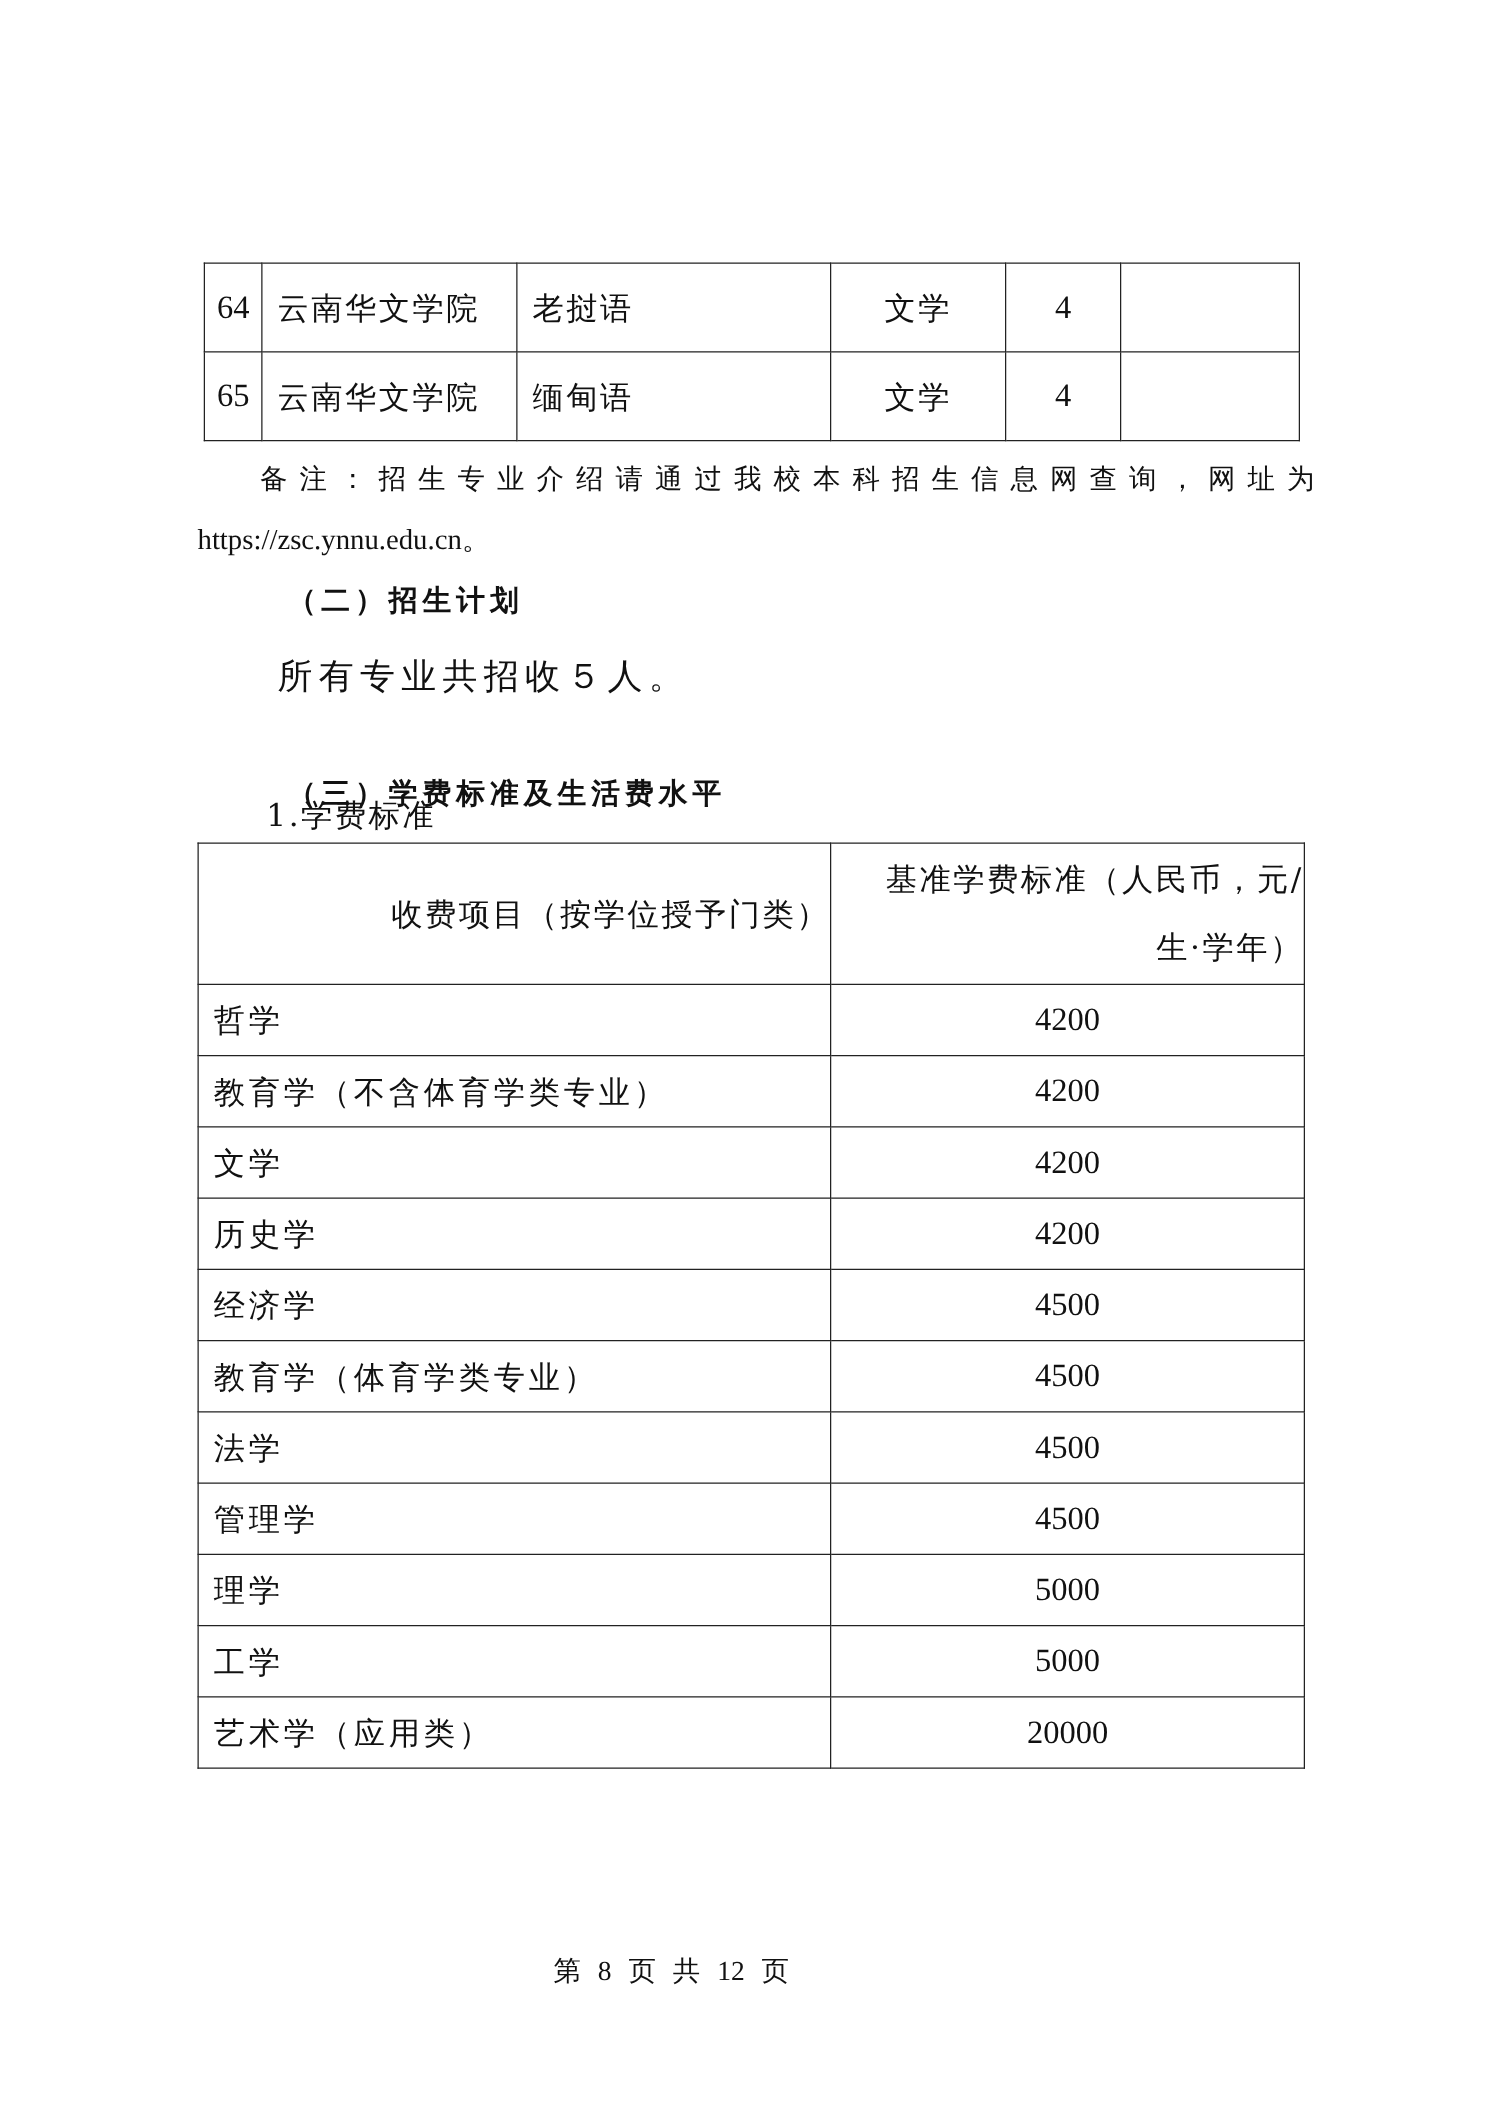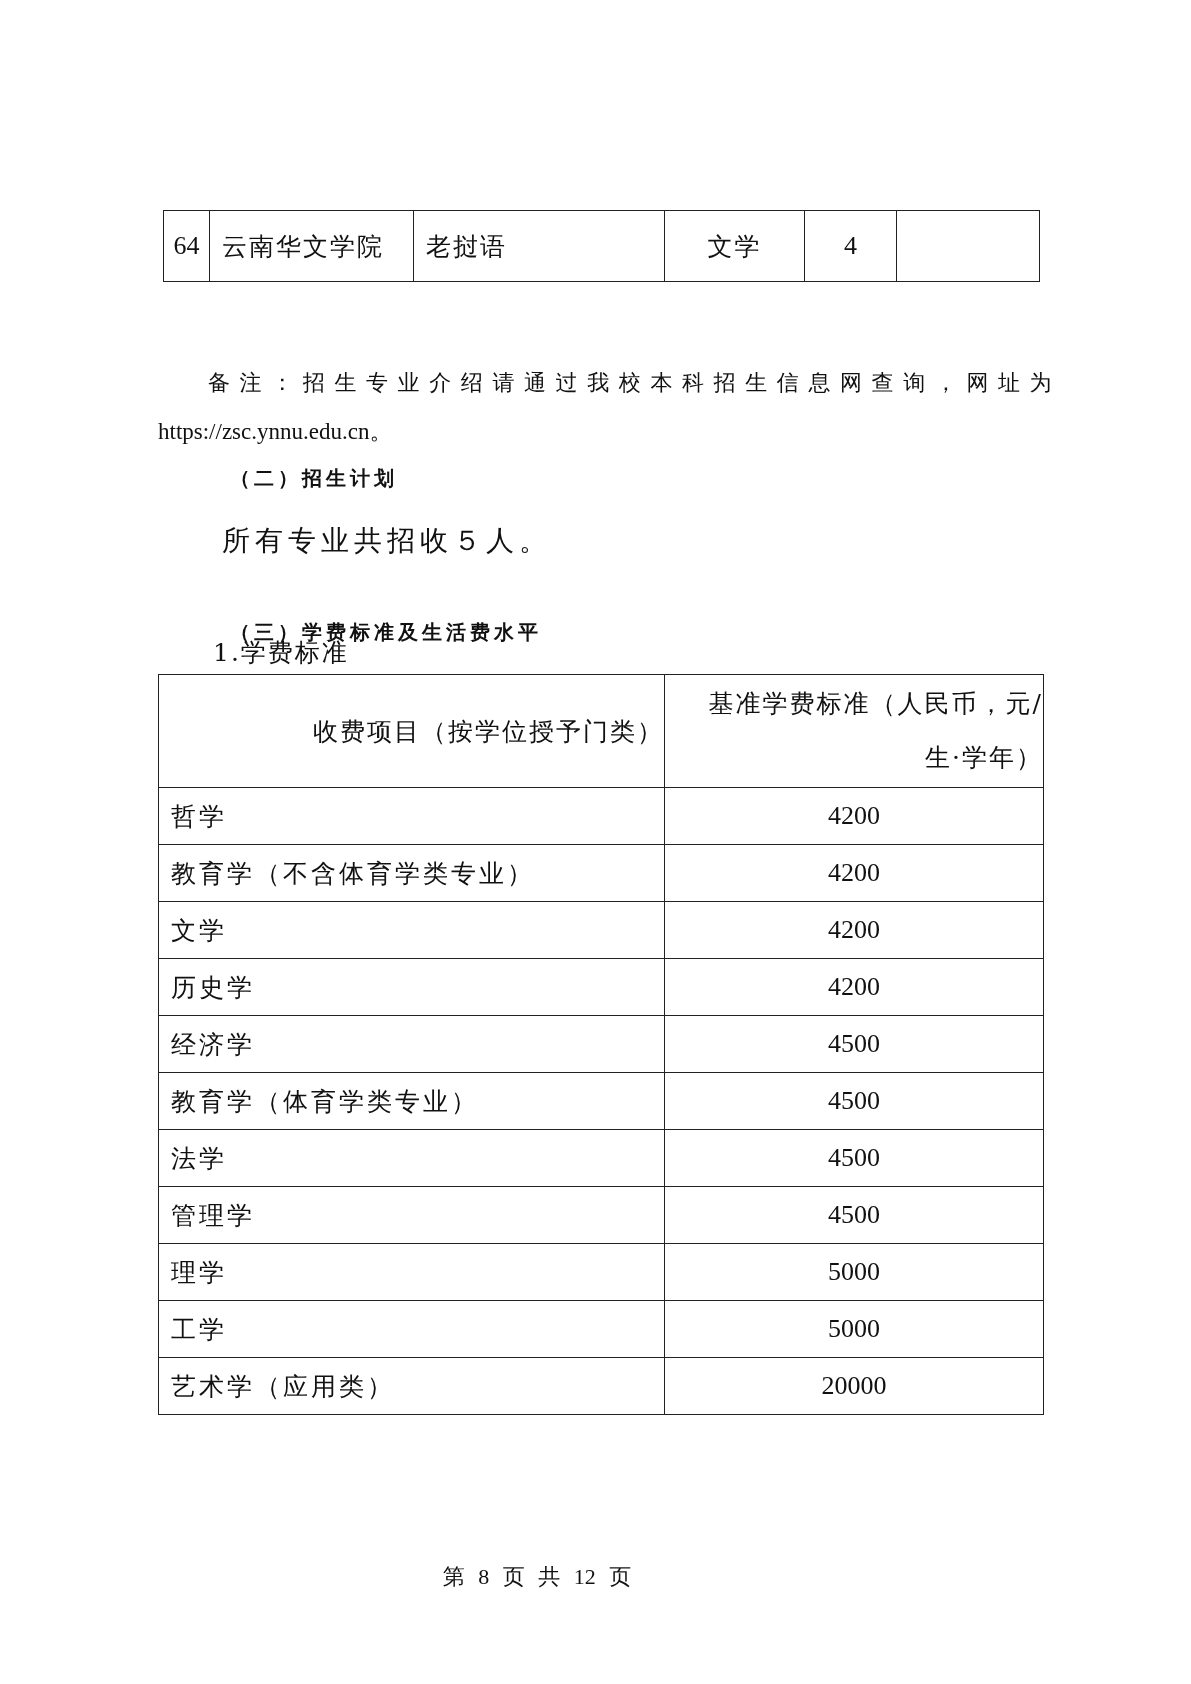--- a/index.html
+++ b/index.html
@@ -11,21 +11,21 @@
 
   #majors { left: 163px; top: 210px; width: 876px; }
   #majors td { height: 70px; font-size: 25px; }
   #majors td.num { text-align: center; font-family: "Liberation Serif", serif; font-size: 26px; }
   #majors td.college, #majors td.major { padding-left: 12px; letter-spacing: 2px; }
   #majors td.cat { text-align: center; letter-spacing: 2px; }
   #majors td.count { text-align: center; font-family: "Liberation Serif", serif; font-size: 26px; }
 
   .note { left: 208px; top: 368px; width: 835px; font-size: 22px; letter-spacing: 9.6px; white-space: nowrap; }
   .url { left: 158px; top: 416px; font-size: 23px; font-family: "Liberation Serif", serif; }
-  .h2 { font-size: 20px; font-weight: bold; letter-spacing: 4px; white-space: nowrap; }
+  .h2 { font-size: 23px; font-weight: bold; letter-spacing: 4px; white-space: nowrap; }
   .body-text { font-size: 28px; letter-spacing: 5px; white-space: nowrap; }
   .h3 { font-size: 25px; letter-spacing: 2px; white-space: nowrap; }
 
   #fees { left: 158px; top: 674px; width: 885px; }
   #fees td { font-size: 25px; }
   #fees tr.hdr td { height: 112px; text-align: right; letter-spacing: 2px; }
   #fees tr.row td { height: 56px; }
   #fees td.item { padding-left: 12px; letter-spacing: 3px; }
   #fees td.fee { text-align: center; font-family: "Liberation Serif", serif; font-size: 26px; }
   .hdr-right span { display: block; line-height: 54px; }
@@ -43,20 +43,28 @@
       <col style="width:251px">
     <col style="width:140px">
       <col style="width:92px">
       <col style="width:143px">
   </colgroup>
   <tbody>
       <tr>
     <td class="num">64</td>
     <td class="college">云南华文学院</td>
     <td class="major">老挝语</td>
+    <td class="cat">文学</td>
+    <td class="count">4</td>
+    <td></td>
+  </tr>
+  <tr>
+    <td class="num">65</td>
+    <td class="college">云南华文学院</td>
+    <td class="major">缅甸语</td>
     <td class="cat">文学</td>
     <td class="count">4</td>
     <td></td>
   </tr>
 </tbody>
   </table>
 
 <div class="abs note">备注：招生专业介绍请通过我校本科招生信息网查询，网址为</div>
 <div class="abs url">https://zsc.ynnu.edu.cn。</div>
 

